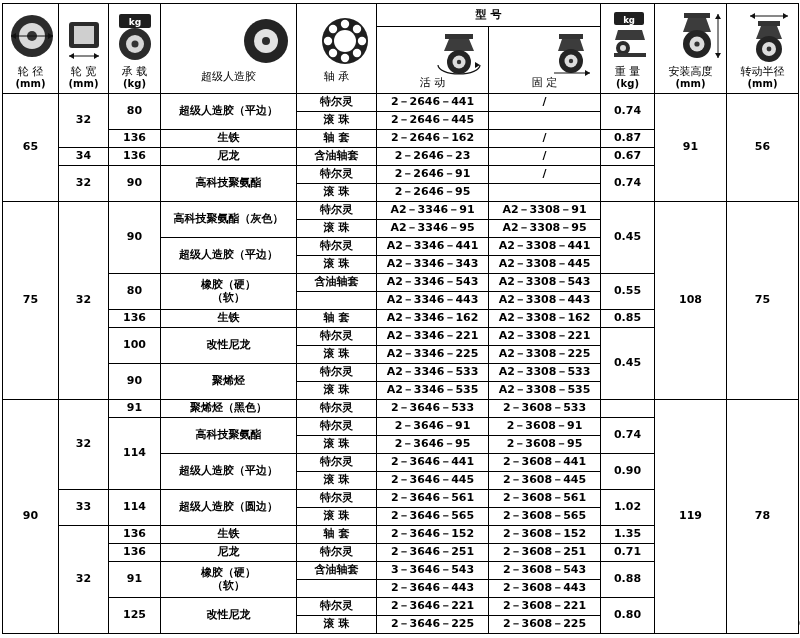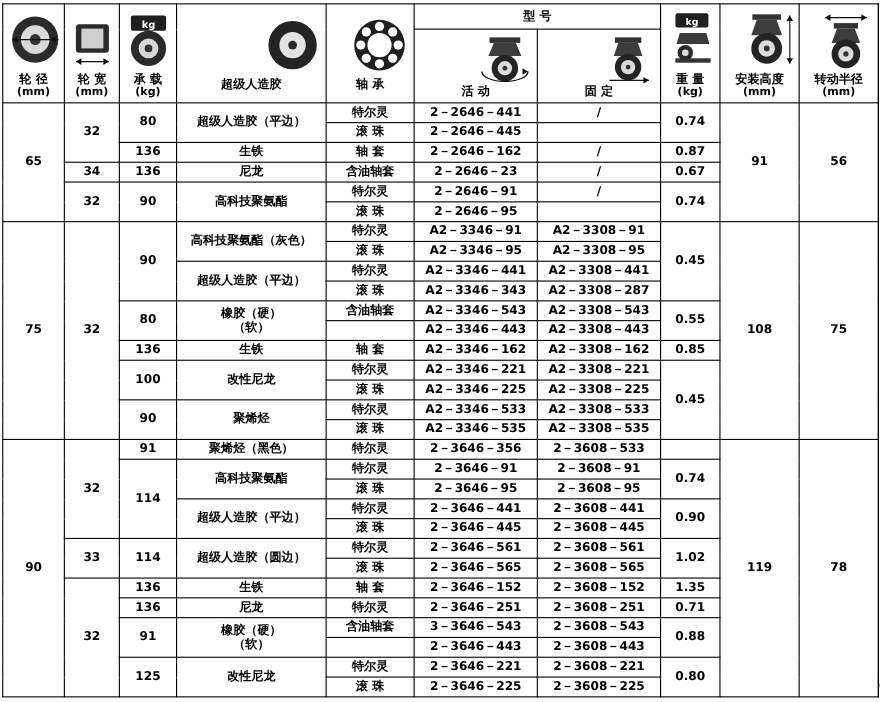--- a/index.html
+++ b/index.html
@@ -40,21 +40,21 @@
   }
   .hdr-icon {
     display: block;
     height: 58px;
     text-align: right;
   }
   .hdr-icon svg { display: inline-block; vertical-align: middle; }
   .hdr-label {
     display: block;
     font-size: 11px;
-    font-weight: bold;
+    font-weight: normal;
     line-height: 1.12;
   }
   .hdr-unit { font-size: 10px; font-weight: bold; display:block; }
   .model-group-label {
     height: 22px;
     font-size: 12px;
     font-weight: bold;
   }
   .sub-hdr {
     height: 66px;
@@ -303,21 +303,21 @@
         <tr class="data-row">
           <td rowspan="2" class="mat-cell">超级人造胶（平边）</td>
           <td class="num-cell">特尔灵</td>
           <td class="num-cell">A2－3346－441</td>
           <td class="num-cell">A2－3308－441</td>
           <td rowspan="2" class="num-cell"></td>
         </tr>
         <tr class="data-row">
           <td class="num-cell">滚 珠</td>
           <td class="num-cell">A2－3346－343</td>
-          <td class="num-cell">A2－3308－287</td>
+          <td class="num-cell">A2－3308－445</td>
         </tr>
         <tr class="data-row">
           <td rowspan="2" class="num-cell">80</td>
           <td rowspan="2" class="mat-cell">橡胶（硬）<br>（软）</td>
           <td class="num-cell">含油轴套</td>
           <td class="num-cell">A2－3346－543</td>
           <td class="num-cell">A2－3308－543</td>
           <td rowspan="2" class="num-cell">0.55</td>
         </tr>
         <tr class="data-row">
@@ -358,21 +358,21 @@
           <td class="num-cell">滚 珠</td>
           <td class="num-cell">A2－3346－535</td>
           <td class="num-cell">A2－3308－535</td>
         </tr>
         <tr class="data-row sep-top">
           <td rowspan="13" class="big-cell">90</td>
           <td rowspan="5" class="num-cell">32</td>
           <td rowspan="1" class="num-cell">91</td>
           <td rowspan="1" class="mat-cell">聚烯烃（黑色）</td>
           <td class="num-cell">特尔灵</td>
-          <td class="num-cell">2－3646－356</td>
+          <td class="num-cell">2－3646－533</td>
           <td class="num-cell">2－3608－533</td>
           <td rowspan="1" class="num-cell"></td>
           <td rowspan="13" class="num-cell">119</td>
           <td rowspan="13" class="num-cell">78</td>
         </tr>
         <tr class="data-row">
           <td rowspan="4" class="num-cell">114</td>
           <td rowspan="2" class="mat-cell">高科技聚氨酯</td>
           <td class="num-cell">特尔灵</td>
           <td class="num-cell">2－3646－91</td>

